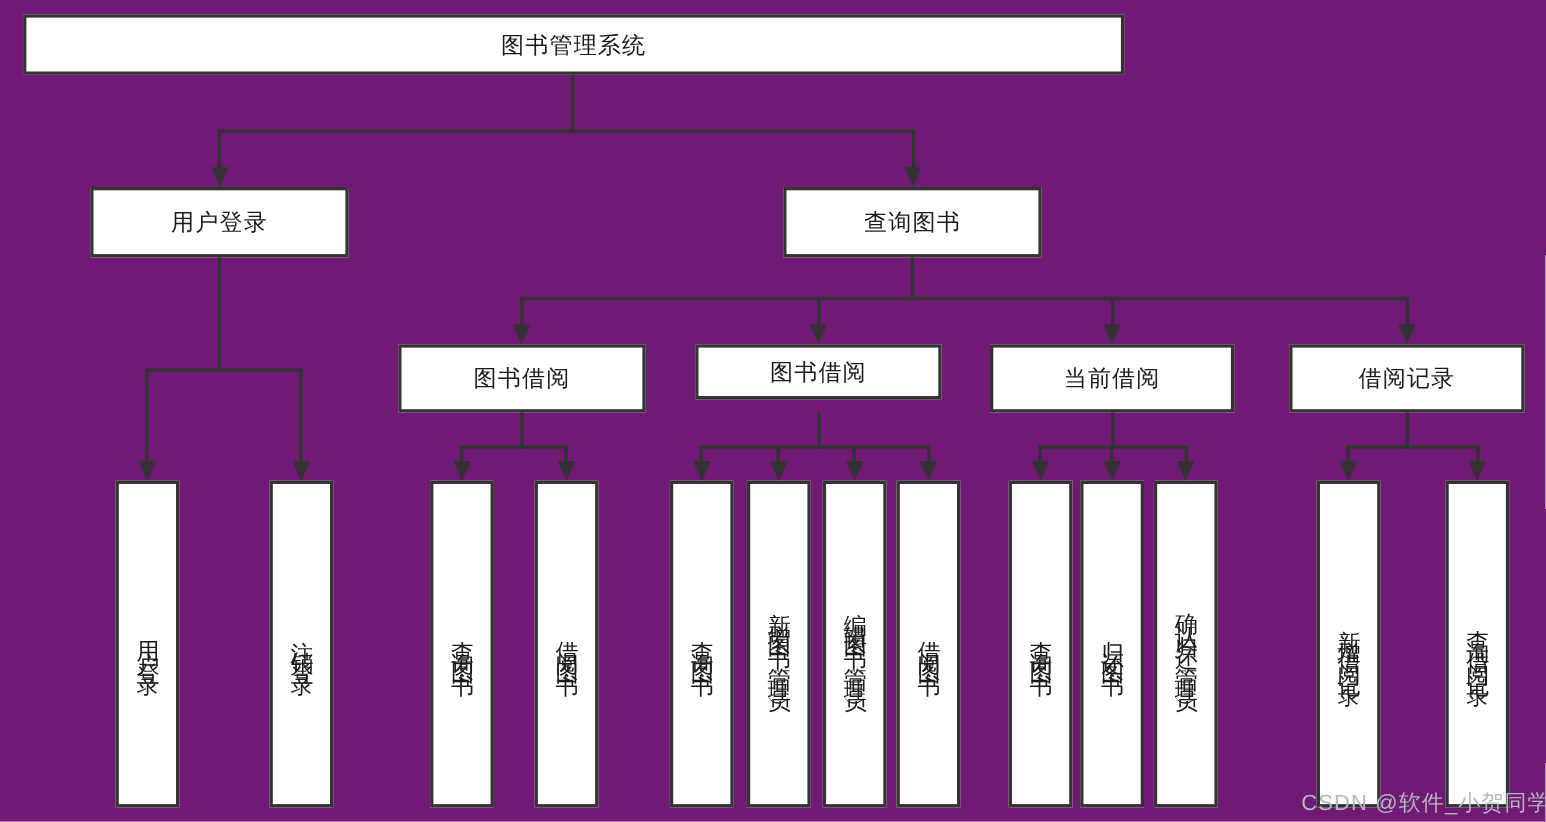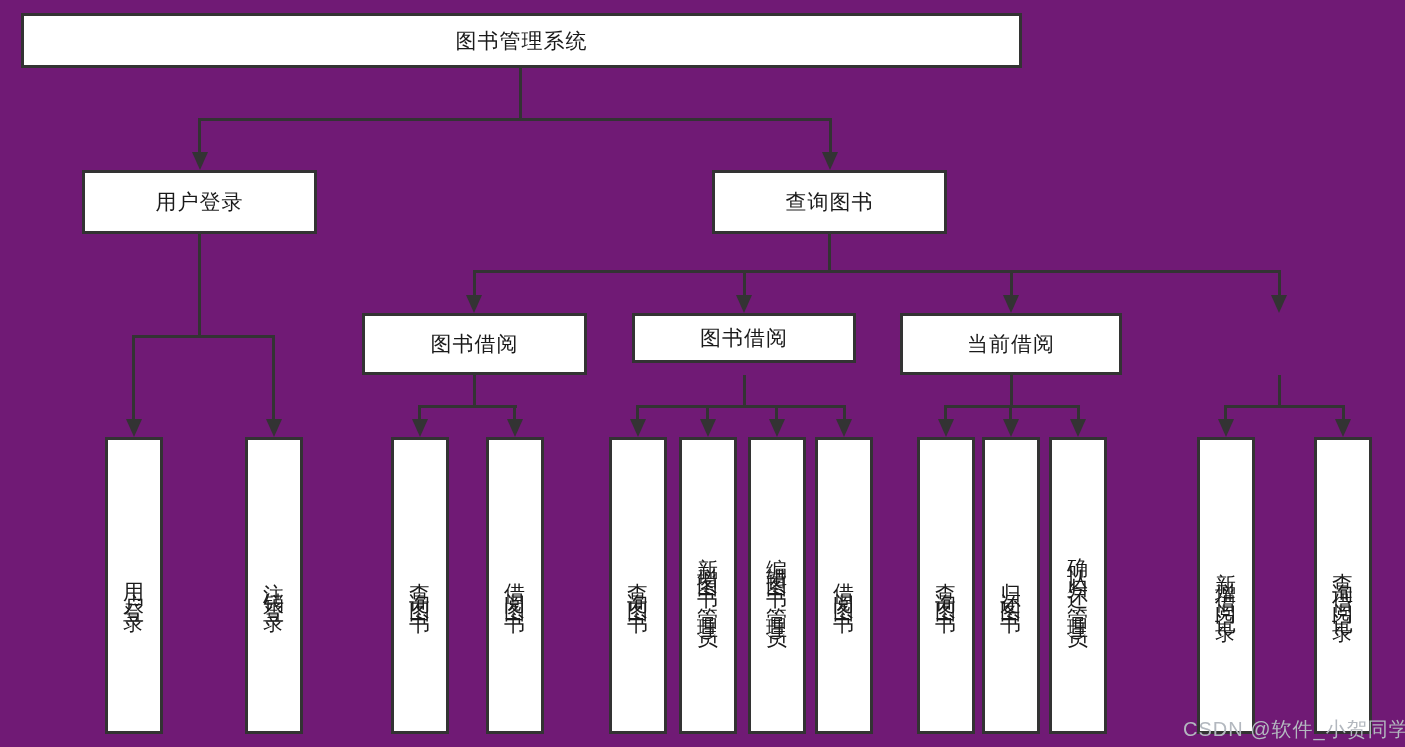--- a/index.html
+++ b/index.html
@@ -105,20 +105,23 @@
 
   <div class="node" style="left:362px;top:313px;width:225px;height:62px;">
     <span>图书借阅</span>
   </div>
   <div class="node" style="left:632px;top:313px;width:224px;height:50px;">
     <span>图书借阅</span>
   </div>
   <div class="node" style="left:900px;top:313px;width:222px;height:62px;">
     <span>当前借阅</span>
   </div>
+  <div class="node" style="left:1172px;top:313px;width:214px;height:62px;">
+    <span>借阅记录</span>
+  </div>
 
   <div class="vline" style="left:473px;top:375px;height:33px;"></div>
   <div class="hline" style="left:418px;top:405px;width:99px;"></div>
   <div class="vline" style="left:418px;top:405px;height:17px;"></div>
   <div class="vline" style="left:513px;top:405px;height:17px;"></div>
   <div class="arrow" style="left:412px;top:419px;"></div>
   <div class="arrow" style="left:507px;top:419px;"></div>
 
   <div class="vline" style="left:743px;top:375px;height:33px;"></div>
   <div class="hline" style="left:636px;top:405px;width:210px;"></div>

